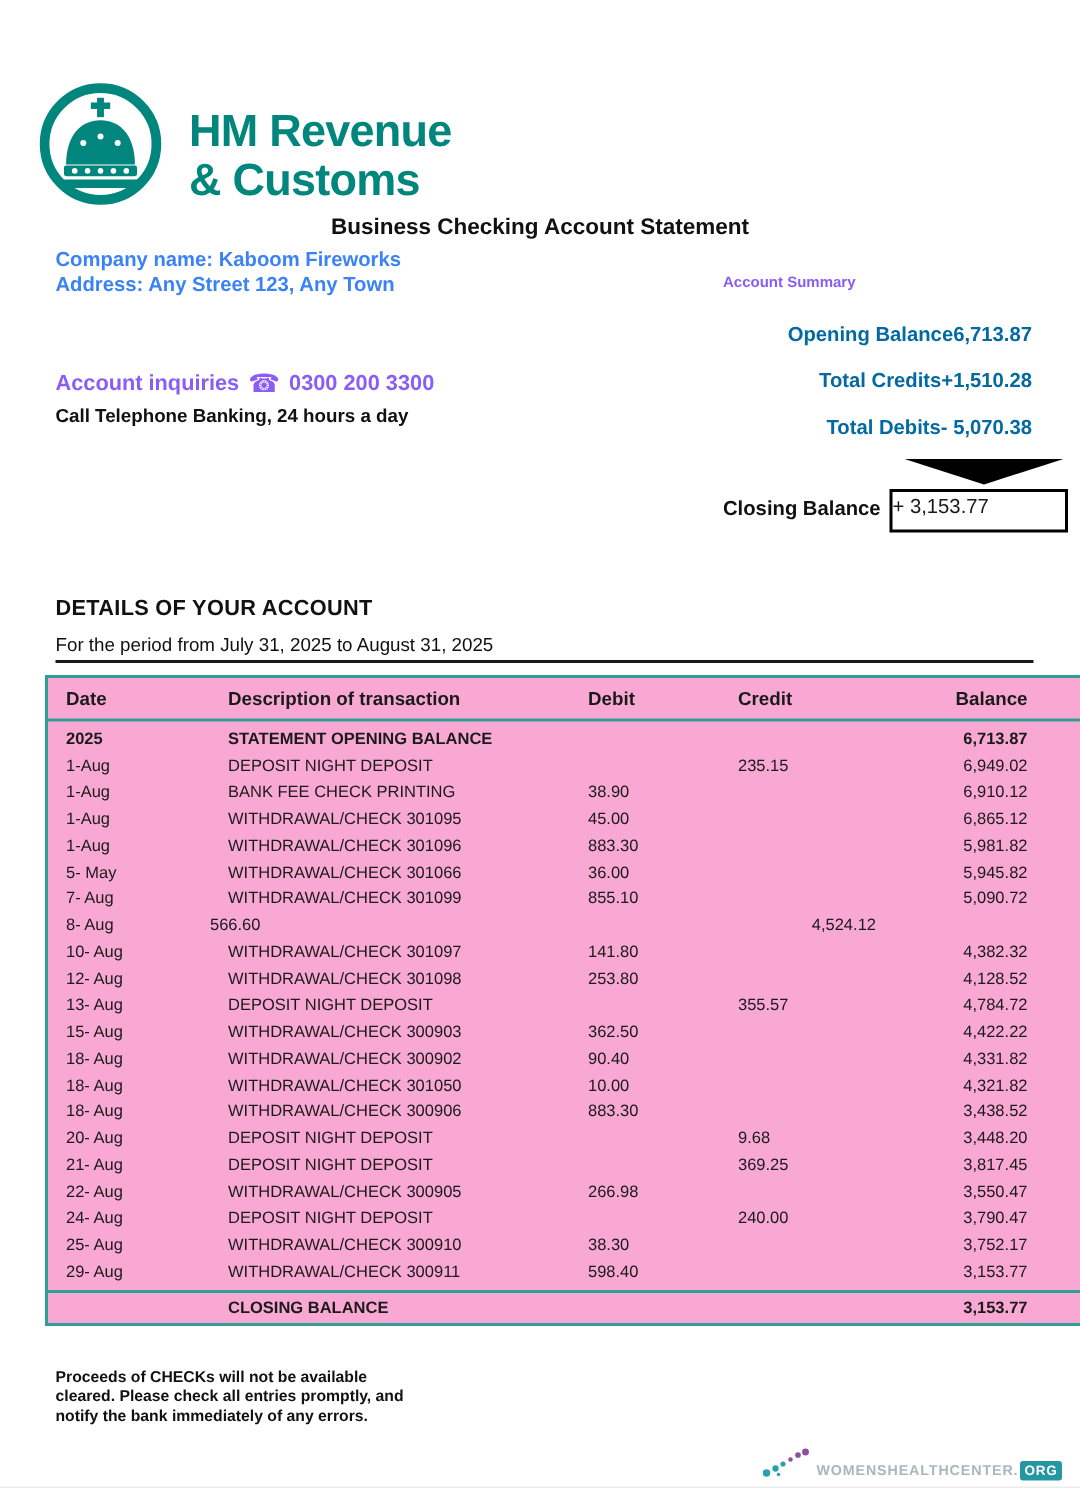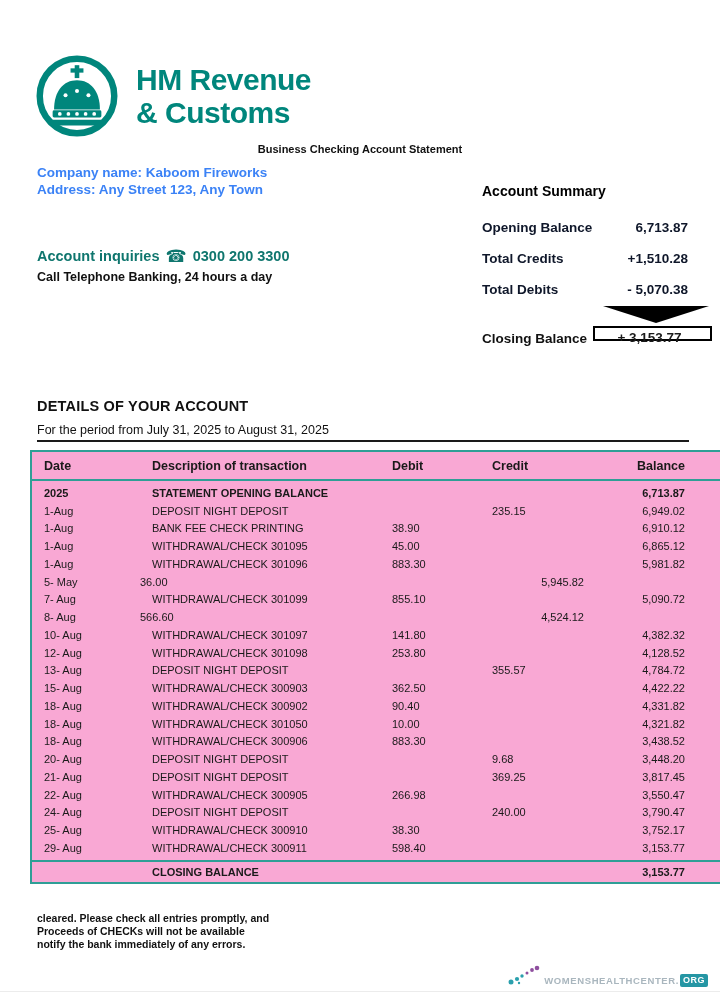--- a/index.html
+++ b/index.html
@@ -1,44 +1,44 @@
 <!DOCTYPE html>
 <html><head>
 <meta charset="utf-8">
 <style>
   * { margin:0; padding:0; box-sizing:border-box; }
   html,body { background:#ffffff; }
   body { font-family:"Liberation Sans", sans-serif; color:#1a1a1a; }
   .page { position:relative; width:720px; height:1000px; background:#fff; overflow:hidden; }
 
   
-  .brand { position:absolute; left:34px; top:55px; display:flex; align-items:center; }
+  .brand { position:absolute; left:24px; top:55px; display:flex; align-items:flex-end; }
   .crown-wrap { width:86px; height:82px; display:block; }
   .brand-text { margin-left:16px; color:#00867c; font-weight:bold; font-size:30px; line-height:33px; letter-spacing:-0.5px; }
 
   
-  .doc-title { position:absolute; left:0; top:143px; width:720px; text-align:center; font-size:11px; font-weight:bold; color:#111; }
+  .doc-title { position:absolute; left:0; top:143px; width:720px; text-align:center; font-size:15px; font-weight:bold; color:#111; }
 
   
   .company { position:absolute; left:37px; top:164px; font-size:13.5px; font-weight:bold; line-height:17px; color:#3b82f6; }
 
   
-  .inquiries { position:absolute; left:37px; top:246px; font-size:14.5px; font-weight:bold; color:#0f766e; }
+  .inquiries { position:absolute; left:37px; top:246px; font-size:14.5px; font-weight:bold; color:#8b5cf6; }
   .phone-icon { font-family:"DejaVu Sans", sans-serif; font-size:17px; vertical-align:-1px; margin:0 2px; }
   .banking-note { position:absolute; left:37px; top:270px; font-size:12.5px; font-weight:bold; color:#111; }
 
   
   .summary { position:absolute; left:482px; top:183px; width:206px; }
-  .summary-heading { font-size:14px; font-weight:bold; margin-bottom:21px; color:#000000; }
-  .summary-row { display:flex; justify-content:space-between; font-size:13.5px; font-weight:bold; margin-bottom:16px; color:#0f172a; }
+  .summary-heading { font-size:10px; font-weight:bold; margin-bottom:21px; color:#8b5cf6; }
+  .summary-row { display:flex; justify-content:flex-end; font-size:13.5px; font-weight:bold; margin-bottom:16px; color:#0369a1; }
   .triangle { position:absolute; left:603px; top:306px; width:0; height:0;
               border-left:53px solid transparent; border-right:53px solid transparent; border-top:17px solid #000; }
   .closing-label { position:absolute; left:482px; top:331px; font-size:13.5px; font-weight:bold; color:#111; }
-  .closing-box { position:absolute; left:593px; top:326px; width:119px; height:15px; border:2px solid #000;
-                 font-size:13.5px; font-weight:bold; text-align:center; line-height:20px; padding-right:6px; background:#fff; }
+  .closing-box { position:absolute; left:593px; top:326px; width:119px; height:29px; border:2px solid #000;
+                 font-size:13.5px; font-weight:normal; text-align:left; line-height:20px; padding-right:6px; background:#fff; }
 
   
   .details-heading { position:absolute; left:37px; top:398px; font-size:14.5px; font-weight:bold; letter-spacing:0.2px; color:#111; }
   .period { position:absolute; left:37px; top:423px; font-size:12.5px; color:#111; }
   .rule { position:absolute; left:37px; top:440px; width:652px; height:2px; background:#1a1a1a; }
 
   
   .txn-table { position:absolute; left:30px; top:450px; width:693px; border:2px solid #2f9e96; background:#f9a8d4; }
   .trow, .thead-row, .closing-row { display:grid; grid-template-columns:108px 252px 100px 95px 101px; align-items:center; }
   .thead-row { height:29px; border-bottom:2px solid #2f9e96; font-size:12.5px; font-weight:bold; }
@@ -175,20 +175,21 @@
         </div>
         <div class="trow">
           <div class="cell date">1-Aug</div>
           <div class="cell description">WITHDRAWAL/CHECK 301096</div>
           <div class="cell debit">883.30</div>
           <div class="cell credit"></div>
           <div class="cell balance">5,981.82</div>
         </div>
         <div class="trow">
           <div class="cell date">5- May</div>
+          <div class="cell description">WITHDRAWAL/CHECK 301066</div>
           <div class="cell debit">36.00</div>
           <div class="cell credit"></div>
           <div class="cell balance">5,945.82</div>
         </div>
         <div class="trow">
           <div class="cell date">7- Aug</div>
           <div class="cell description">WITHDRAWAL/CHECK 301099</div>
           <div class="cell debit">855.10</div>
           <div class="cell credit"></div>
           <div class="cell balance">5,090.72</div>
@@ -294,22 +295,22 @@
     <div class="closing-row">
       <div class="cell date"></div>
       <div class="cell description">CLOSING BALANCE</div>
       <div class="cell debit"></div>
       <div class="cell credit"></div>
       <div class="cell balance">3,153.77</div>
     </div>
   </div>
 
   <div class="footnote">
+    <div>Proceeds of CHECKs will not be available</div>
     <div>cleared. Please check all entries promptly, and</div>
-    <div>Proceeds of CHECKs will not be available</div>
     <div>notify the bank immediately of any errors.</div>
   </div>
 
   <div class="watermark">
     <span class="wm-dots">
       <svg width="34" height="22" viewBox="0 0 34 22">
         <circle class="dot-teal" cx="4" cy="17" r="2.5"></circle>
         <circle class="dot-teal" cx="10" cy="14" r="2.1"></circle>
         <circle class="dot-teal" cx="15" cy="11" r="1.7"></circle>
         <circle class="dot-teal" cx="12" cy="18" r="1.2"></circle>

